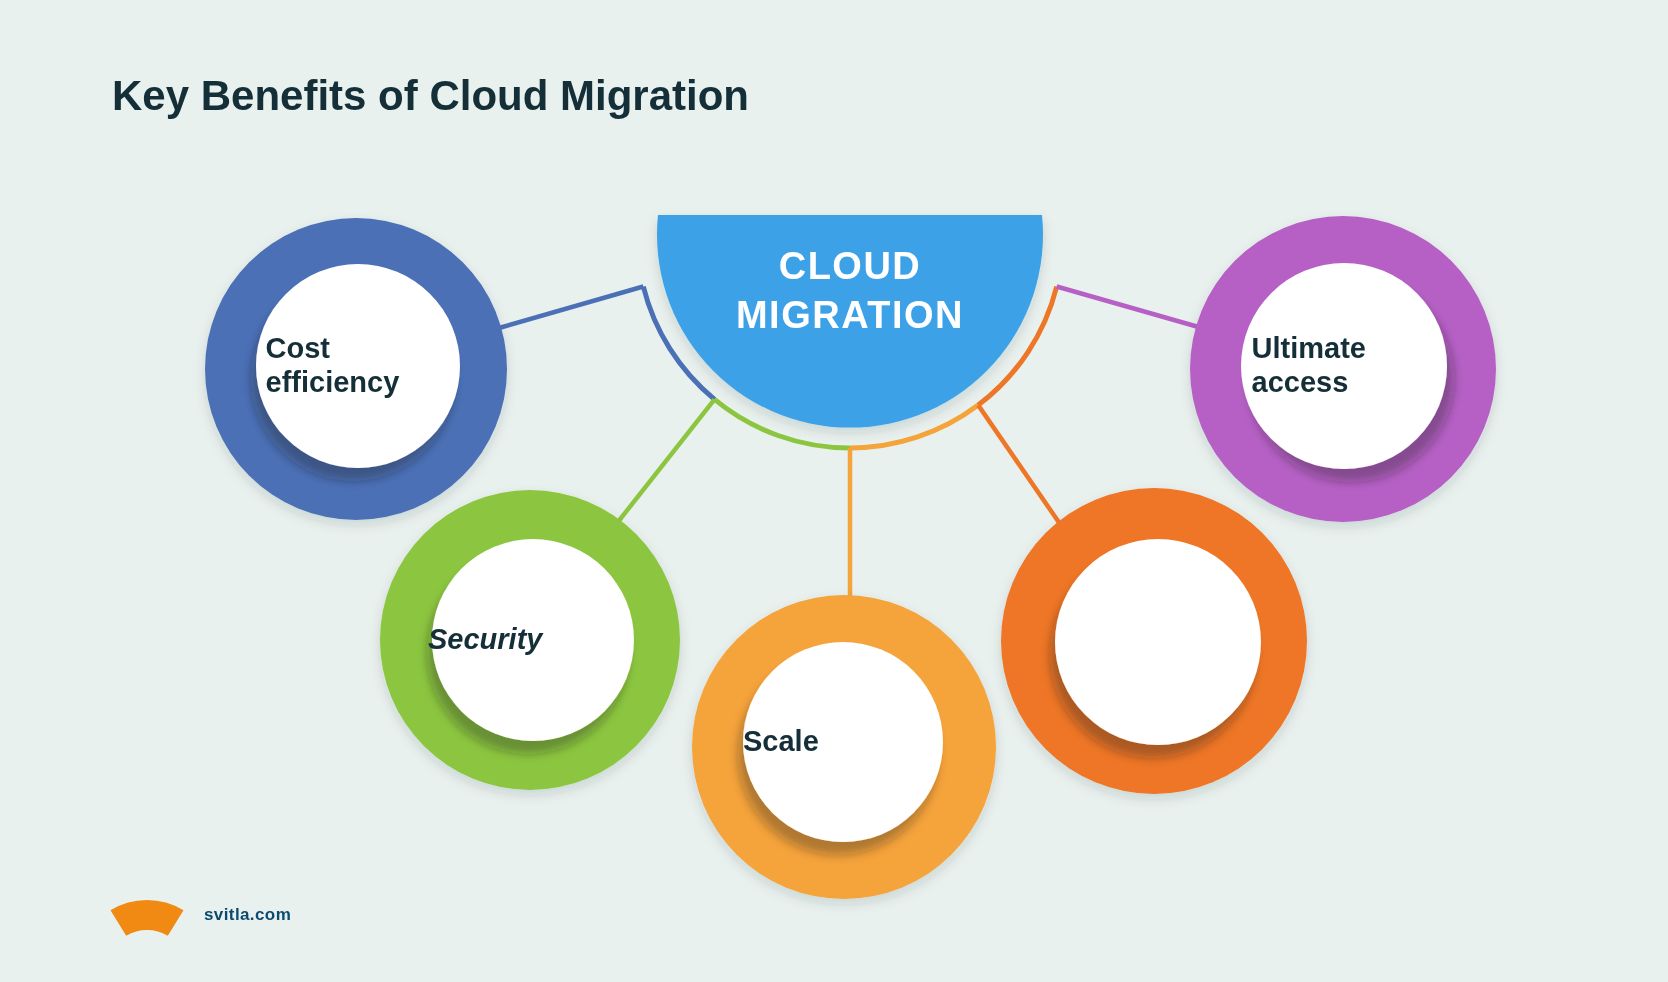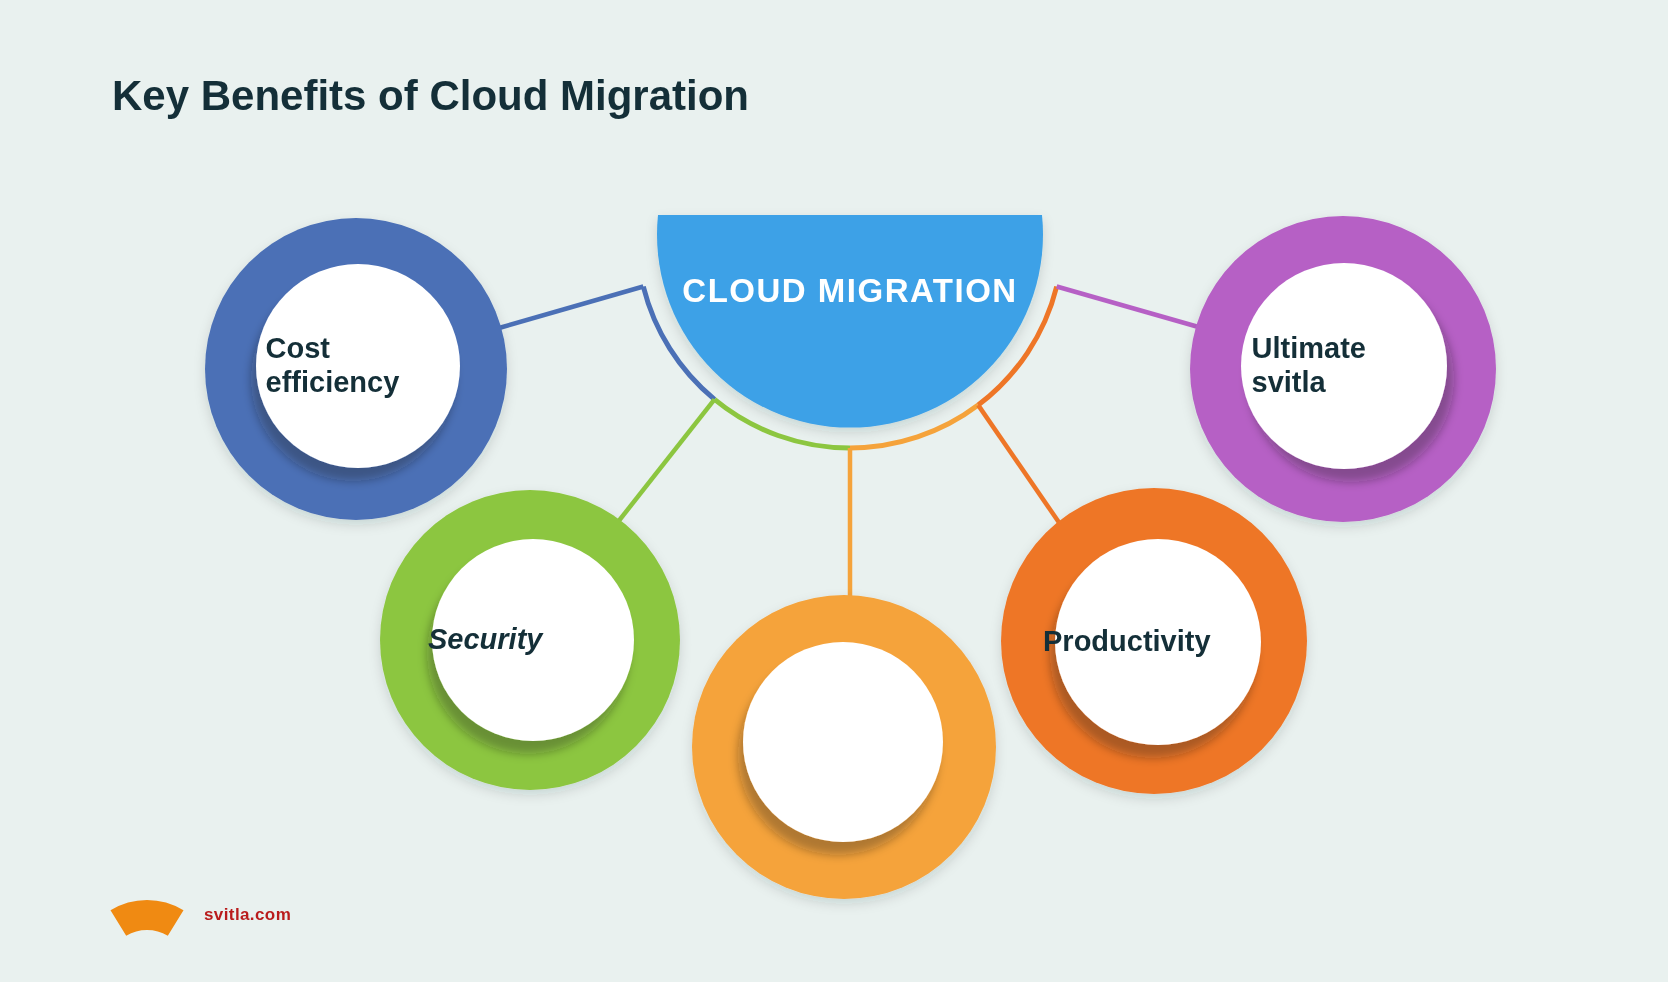--- a/index.html
+++ b/index.html
@@ -38,21 +38,21 @@
     letter-spacing: 0px;
     white-space: nowrap;
   }
   .center-label {
     position: absolute;
     left: 842px;
     top: 291px;
     transform: translate(-50%, -50%);
     width: 360px;
     text-align: center;
-    font-size: 33px;
+    font-size: 38px;
     line-height: 1.28;
     font-weight: 700;
     letter-spacing: 1.5px;
     color: #ffffff;
   }
   .node-label {
     position: absolute;
     transform: translate(-50%, -50%);
     text-align: left;
     font-size: 29px;
@@ -66,21 +66,21 @@
   .node-label.productivity{ left: 1150px; top: 642px; width: 230px; }
   .node-label.ultimate    { left: 1336px; top: 366px; width: 185px; }
   .brand-text {
     position: absolute;
     left: 196px;
     top: 915px;
     transform: translateY(-50%);
     font-size: 17px;
     font-weight: 700;
     letter-spacing: 0.4px;
-    color: #b91c1c;
+    color: #0c4a6e;
   }
 </style>
 </head>
 <body>
 
 <div class="stage">
 
   <svg width="1668" height="982" viewBox="0 0 1668 982">
     <defs>
       <filter id="innerShadowL" x="-40%" y="-40%" width="180%" height="180%">
@@ -139,18 +139,18 @@
     <path d="M 102.5 910.2 A 70 70 0 0 1 175.5 910.2 L 159.8 935.8 A 40 40 0 0 0 118.2 935.8 Z" fill="#f08a12"></path>
   </svg>
 
   <div class="overlay">
     <div class="page-title">Key Benefits of Cloud Migration</div>
 
     <div class="center-label">CLOUD MIGRATION</div>
 
     <div class="node-label cost">Cost efficiency</div>
     <div class="node-label security">Security</div>
-    <div class="node-label productivity">Productivity</div>
-    <div class="node-label ultimate">Ultimate svitla</div>
+    <div class="node-label scale">Scale</div>
+    <div class="node-label ultimate">Ultimate access</div>
 
     <div class="brand-text">svitla.com</div>
   </div>
 </div>
 
 </body></html>

